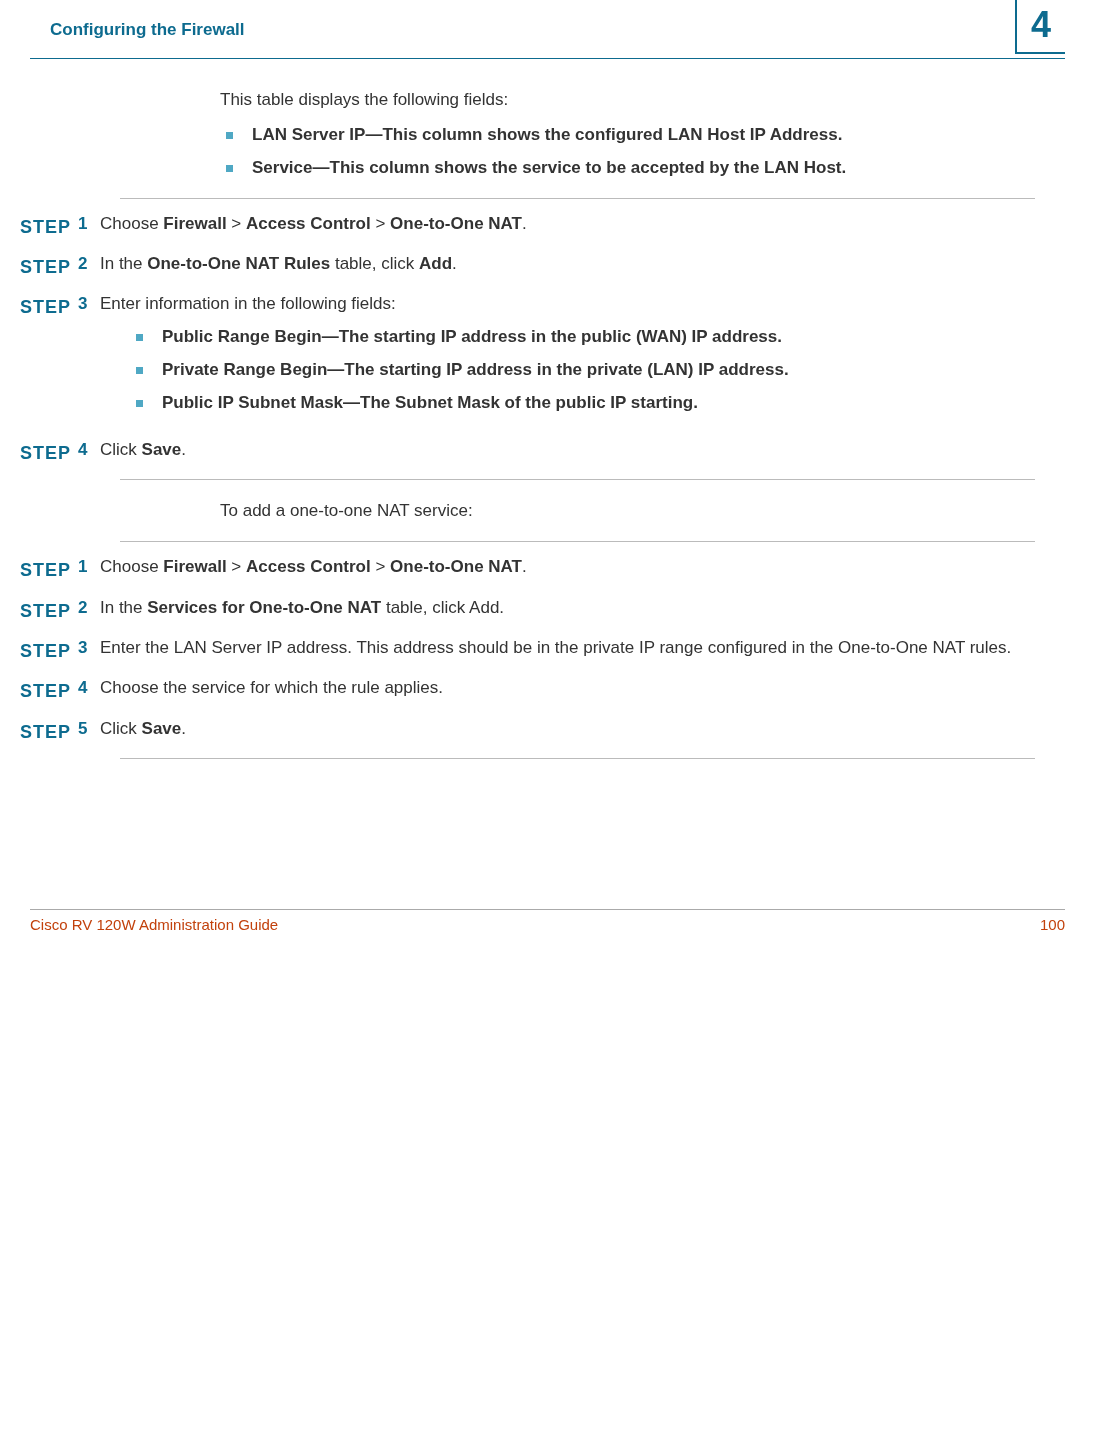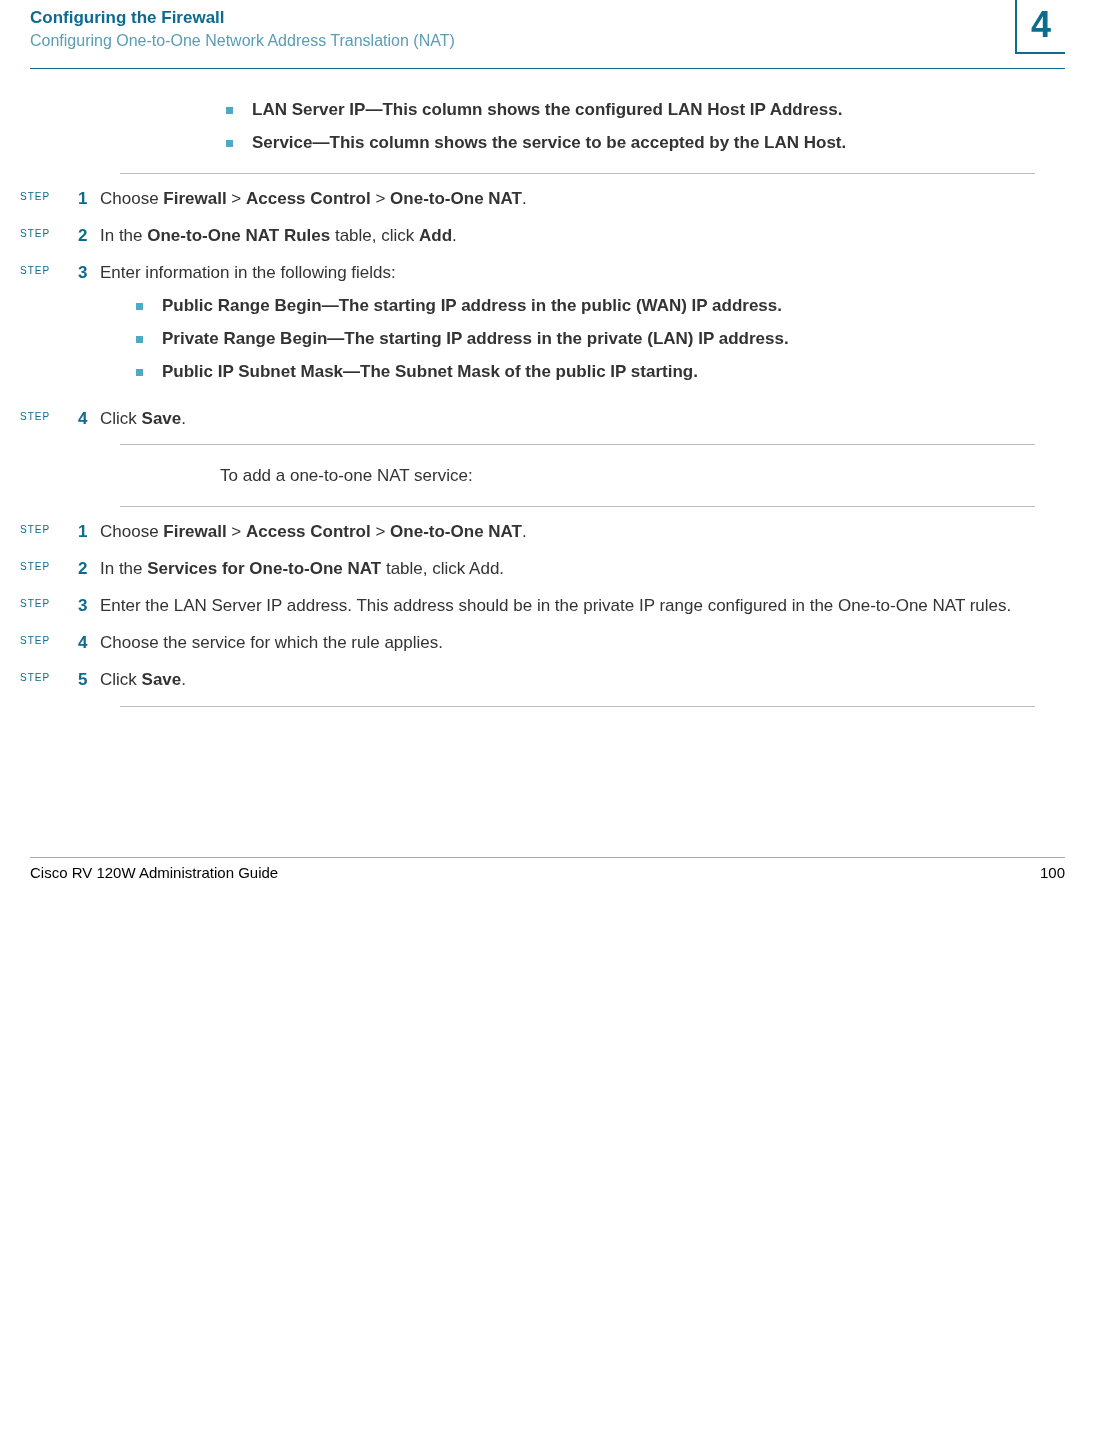--- a/index.html
+++ b/index.html
@@ -4,22 +4,23 @@
 <style>
   body {
     font-family: Arial, Helvetica, sans-serif;
     margin: 0;
     padding: 0;
     background: #fff;
     color: #333;
     width: 1095px;
   }
   .header {
-    padding: 8px 30px 0 30px;
+    padding: 20px 30px 0 30px;
     position: relative;
+    margin-left: 20px;
   }
   .header-title {
     color: #0d6b8f;
     font-size: 17px;
     font-weight: bold;
     margin: 0;
   }
   .header-subtitle {
     color: #5a9db5;
     font-size: 16px;
@@ -83,22 +84,22 @@
     border-top: 1px solid #bbb;
     margin: 0 0 14px 100px;
   }
   .step-row {
     display: flex;
     align-items: flex-start;
     margin: 0 0 14px 0;
   }
   .step-label {
     color: #0d6b8f;
-    font-weight: normal;
-    font-size: 10px;
+    font-weight: bold;
+    font-size: 18px;
     letter-spacing: 1px;
     width: 58px;
     flex: 0 0 58px;
     padding-top: 2px;
   }
   .step-num {
     color: #0d6b8f;
     font-weight: bold;
     font-size: 17px;
     width: 22px;
@@ -112,36 +113,36 @@
   }
   .footer-rule {
     border: none;
     border-top: 1px solid #aaa;
     margin: 90px 30px 6px 30px;
   }
   .footer {
     display: flex;
     justify-content: space-between;
     padding: 0 30px 30px 30px;
-    color: #000000;
+    color: #c2410c;
     font-size: 15px;
   }
 </style>
 </head>
 <body>
 
 <div class="header">
   <p class="header-title">Configuring the Firewall</p>
-  <p class="header-subtitle">Configuring One-to-One Network Address Translation (NAT)</p>
   <div class="chapter-box">4</div>
 </div>
 <hr class="header-rule">
 
 <div class="content">
   <div class="indent-main">
+    <p class="intro">This table displays the following fields:</p>
     <ul class="bullet-list">
       <li>
         <span class="bullet-mark"></span>
         <span>LAN Server IP</span><span>—This column shows the configured LAN Host IP Address.</span>
       </li>
       <li>
         <span class="bullet-mark"></span>
         <span>Service</span><span>—This column shows the service to be accepted by the LAN Host.</span>
       </li>
     </ul>

